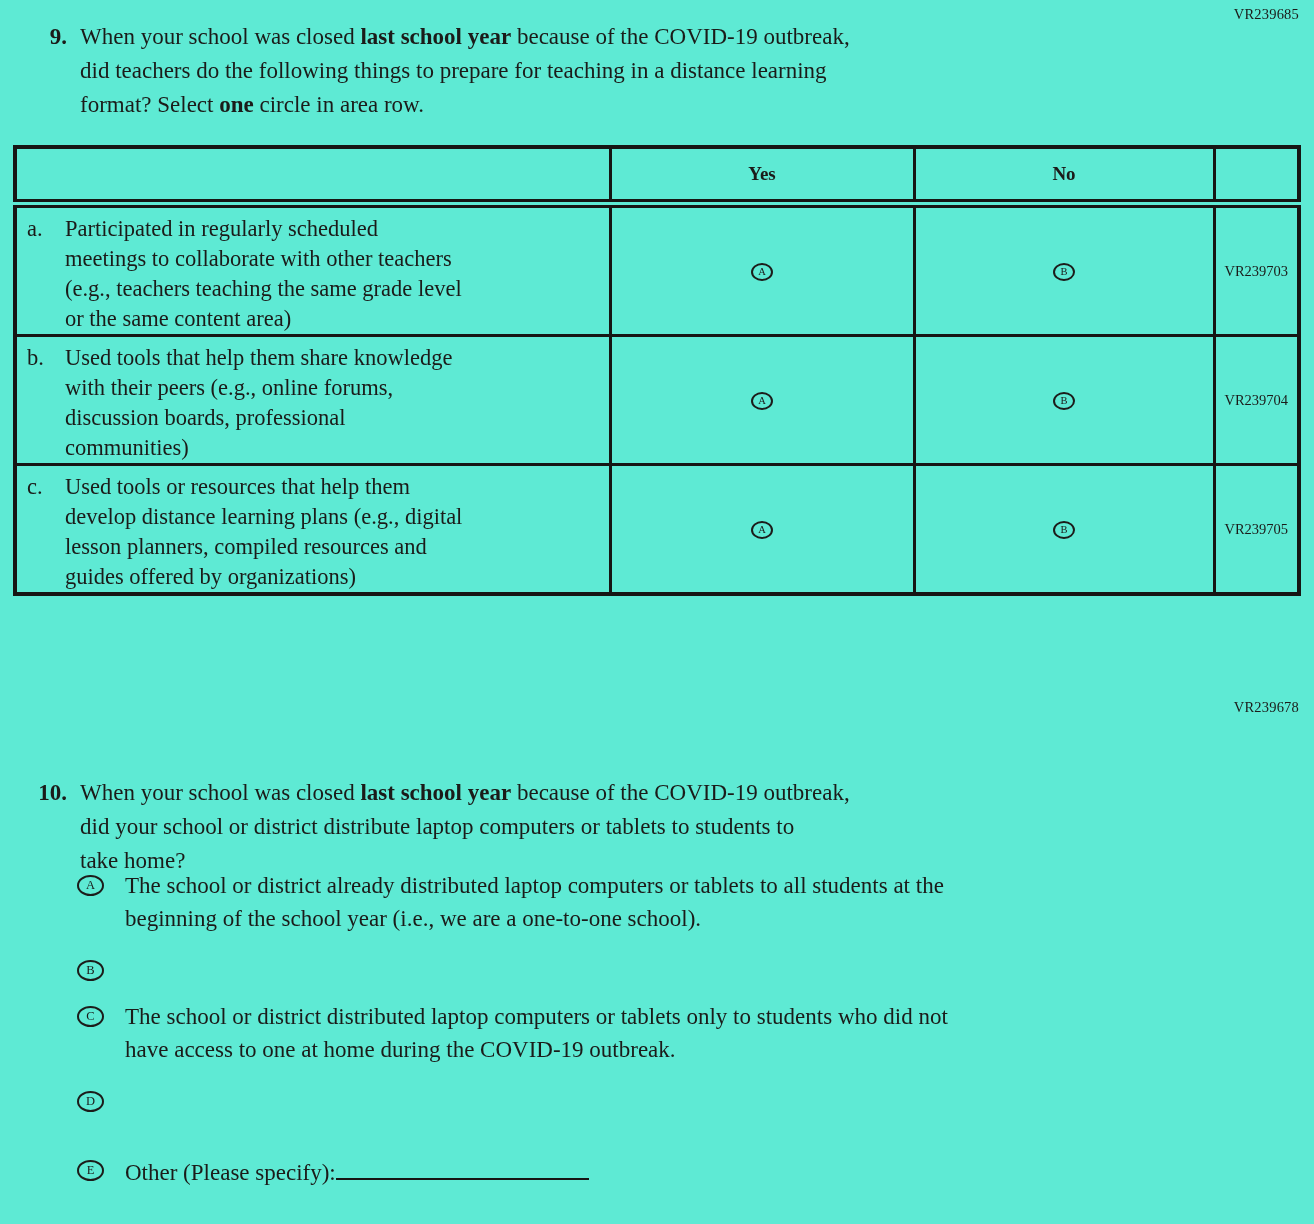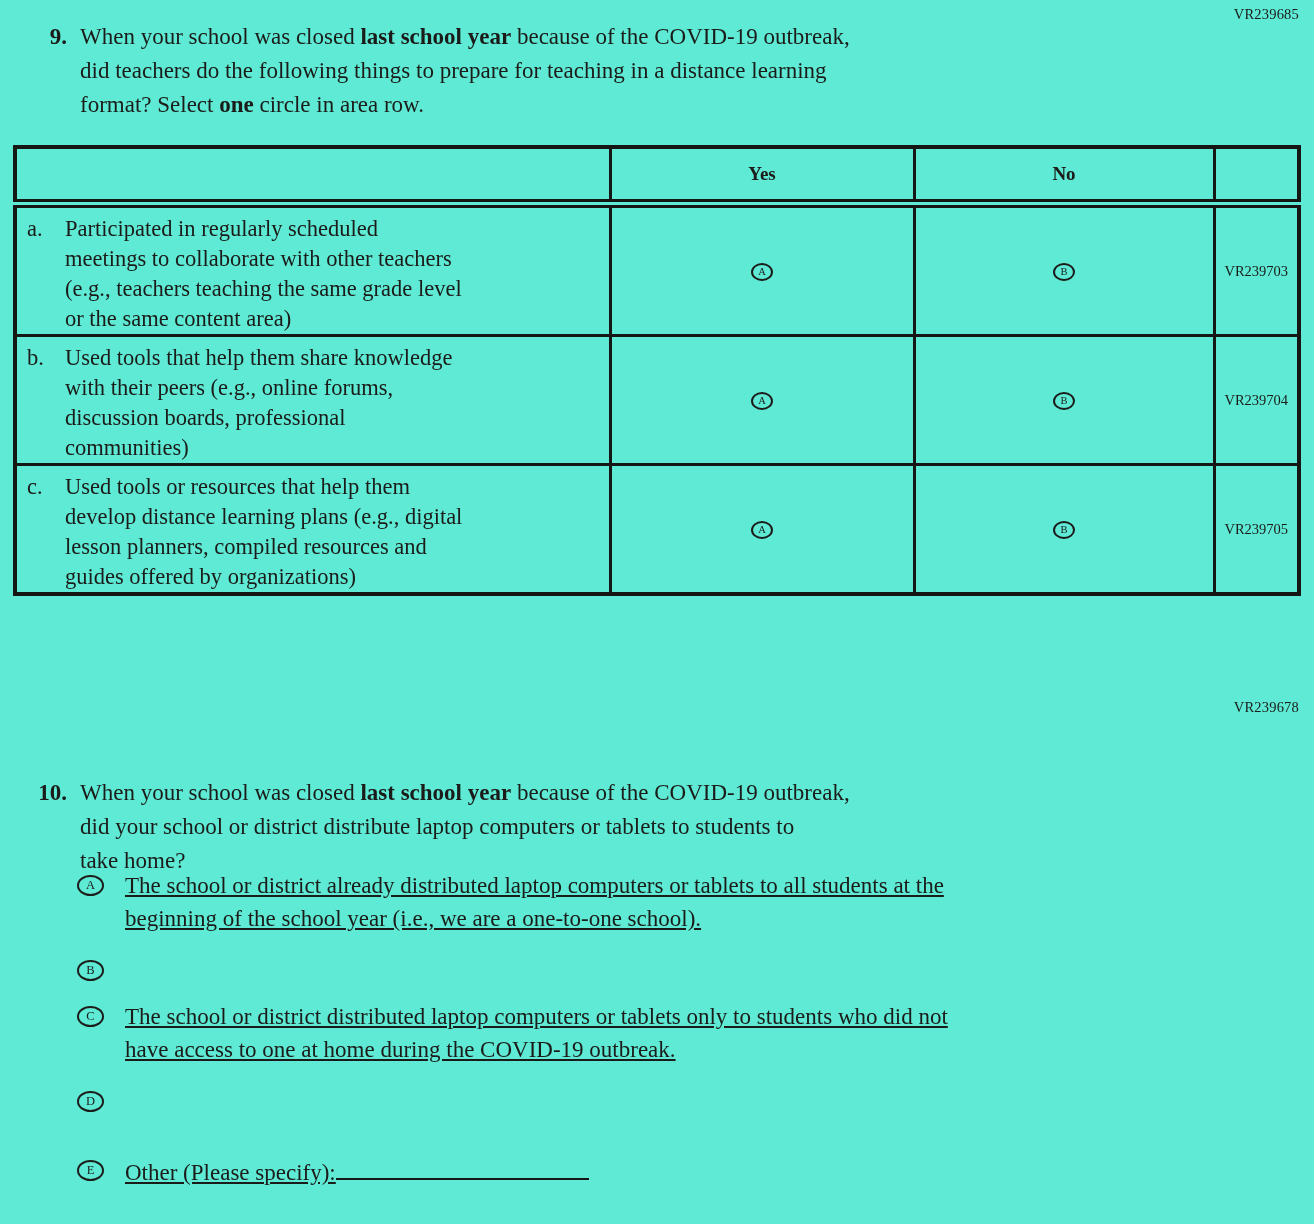--- a/index.html
+++ b/index.html
@@ -119,21 +119,21 @@
     width: 1190px;
   }
   .option {
     display: flex;
     align-items: flex-start;
     margin-bottom: 19px;
     font-size: 23px;
     line-height: 33px;
   }
   .option .bubble-lg { margin-top: 6px; margin-right: 21px; }
-  .opt-text { white-space: pre-line; max-width: 1130px; text-decoration: underline; }
+  .opt-text { white-space: pre-line; max-width: 1130px; }
   .option-d { margin-bottom: 42px; }
   .blank-line {
     display: inline-block;
     width: 253px;
     border-bottom: 2px solid #161614;
     height: 24px;
     vertical-align: baseline;
   }
 </style>
 </head>

